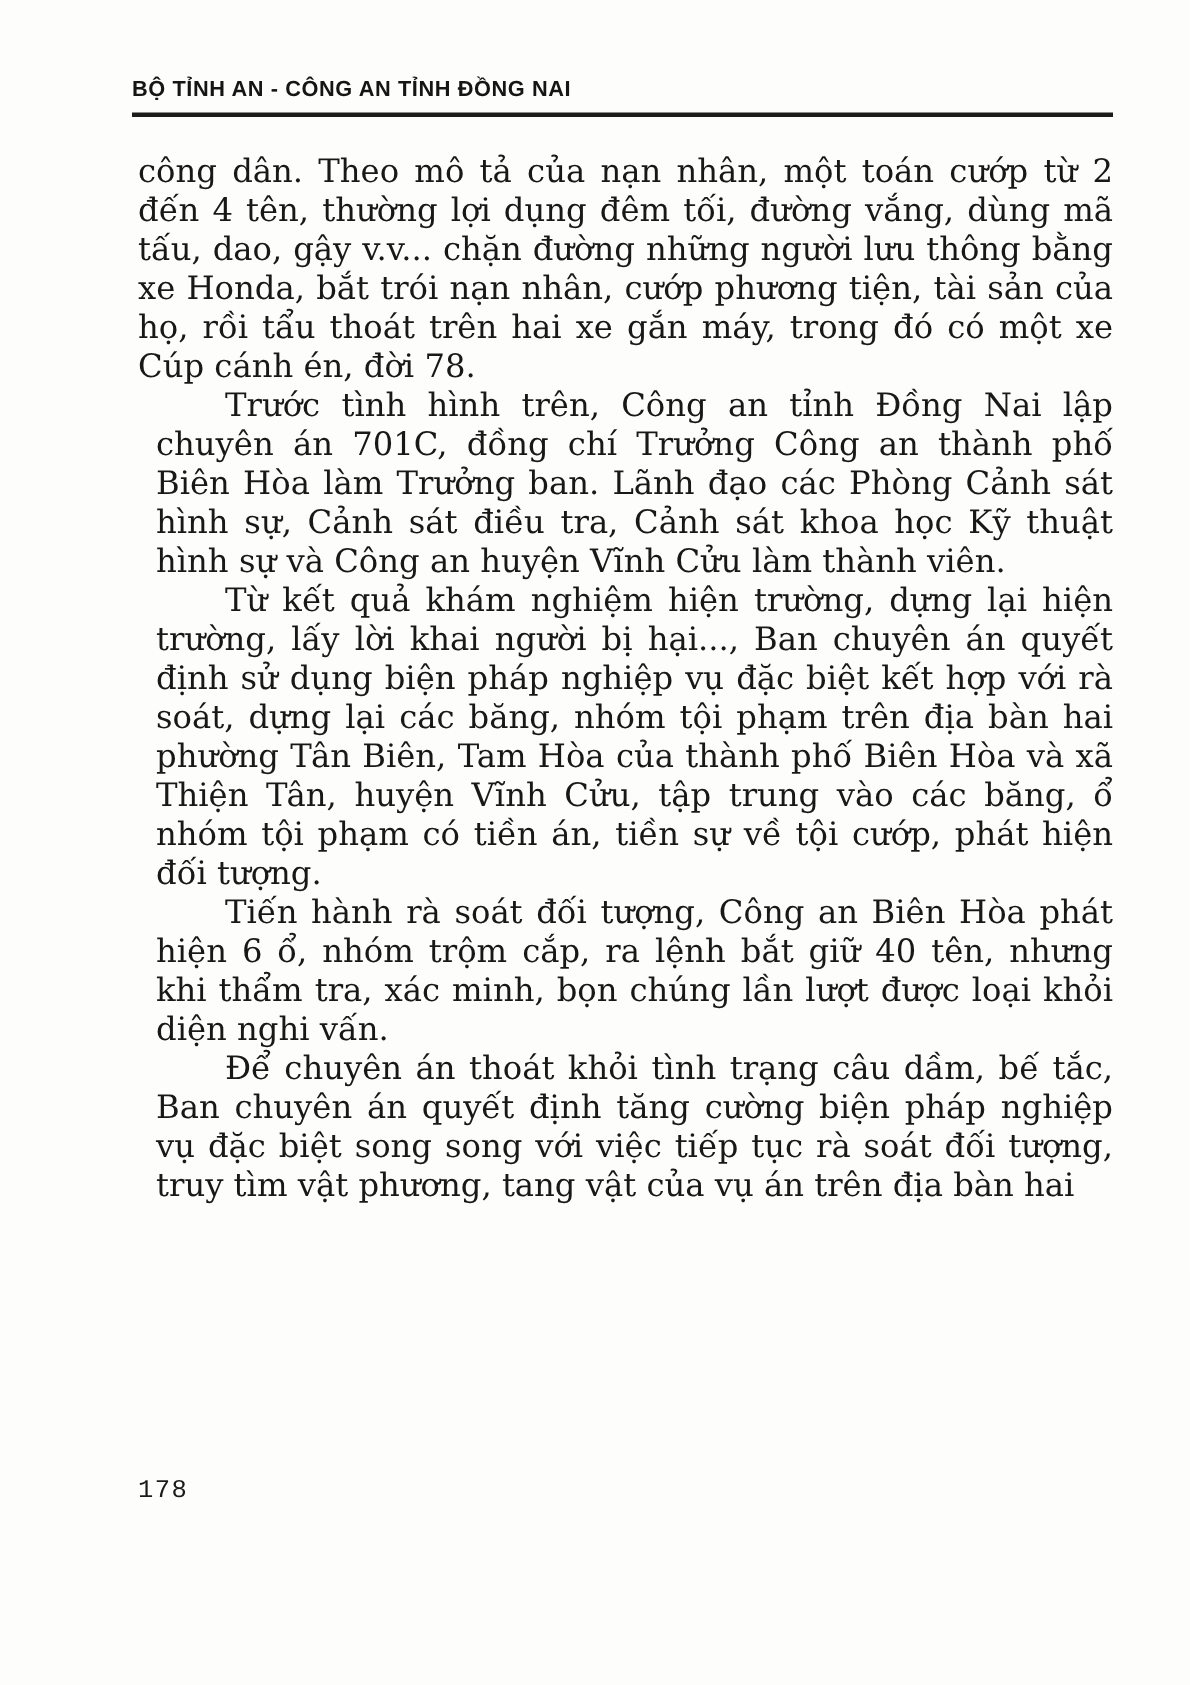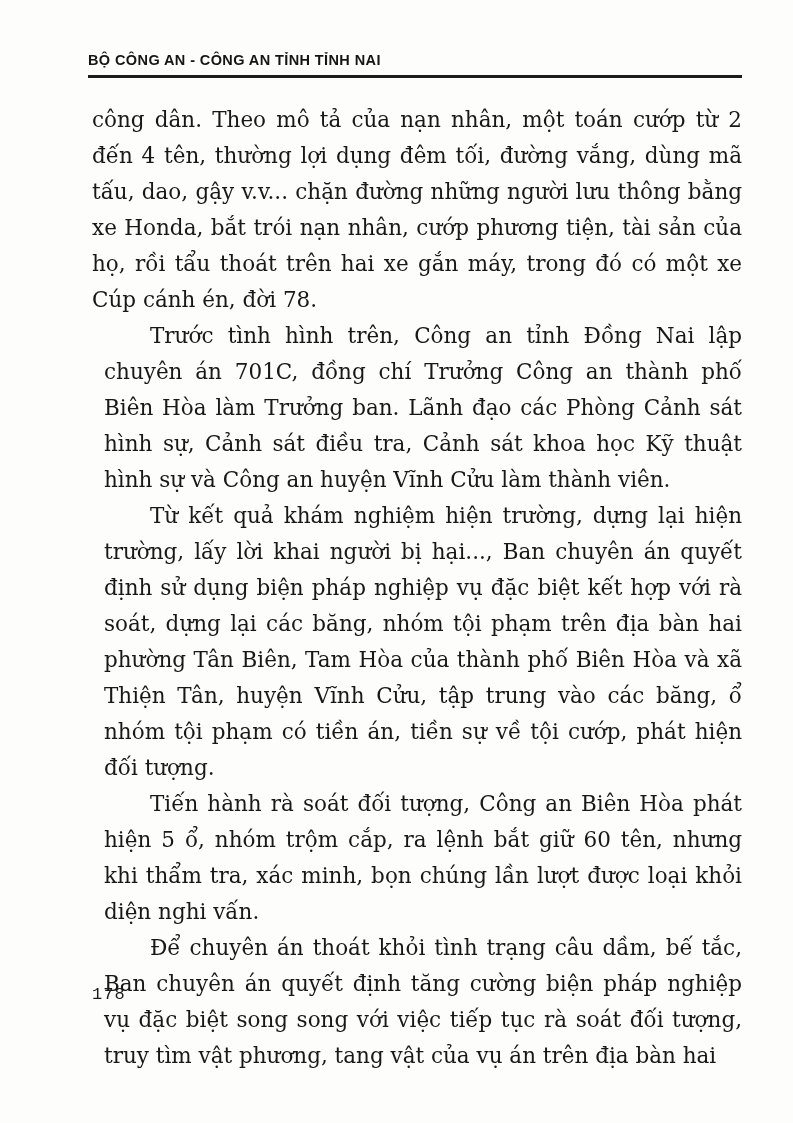--- a/index.html
+++ b/index.html
@@ -36,21 +36,21 @@
     height: 3px;
     background: #1c1c1c;
     border: none;
   }
   .page-body {
     position: absolute;
     left: 92px;
     top: 102px;
     width: 650px;
     font-size: 21.5px;
-    line-height: 36px;
+    line-height: 26px;
     text-align: justify;
     color: #181818;
   }
   .para {
     margin: 0;
     padding: 0;
   }
   .para.indent {
     text-indent: 46px;
     margin-left: 12px;
@@ -64,27 +64,27 @@
     letter-spacing: 1px;
     font-family: Liberation Mono, monospace;
   }
 </style>
 </head>
 <body>
 
 <div class="page">
 
   <div class="running-header">
-    <div class="running-header-text">BỘ CÔNG AN - CÔNG AN TỈNH TỈNH NAI</div>
+    <div class="running-header-text">BỘ TỈNH AN - CÔNG AN TỈNH ĐỒNG NAI</div>
     <div class="header-rule"></div>
   </div>
 
   <div class="page-body">
     <p class="para">công dân. Theo mô tả của nạn nhân, một toán cướp từ 2 đến 4 tên, thường lợi dụng đêm tối, đường vắng, dùng mã tấu, dao, gậy v.v... chặn đường những người lưu thông bằng xe Honda, bắt trói nạn nhân, cướp phương tiện, tài sản của họ, rồi tẩu thoát trên hai xe gắn máy, trong đó có một xe Cúp cánh én, đời 78.</p>
     <p class="para indent">Trước tình hình trên, Công an tỉnh Đồng Nai lập chuyên án 701C, đồng chí Trưởng Công an thành phố Biên Hòa làm Trưởng ban. Lãnh đạo các Phòng Cảnh sát hình sự, Cảnh sát điều tra, Cảnh sát khoa học Kỹ thuật hình sự và Công an huyện Vĩnh Cửu làm thành viên.</p>
     <p class="para indent">Từ kết quả khám nghiệm hiện trường, dựng lại hiện trường, lấy lời khai người bị hại..., Ban chuyên án quyết định sử dụng biện pháp nghiệp vụ đặc biệt kết hợp với rà soát, dựng lại các băng, nhóm tội phạm trên địa bàn hai phường Tân Biên, Tam Hòa của thành phố Biên Hòa và xã Thiện Tân, huyện Vĩnh Cửu, tập trung vào các băng, ổ nhóm tội phạm có tiền án, tiền sự về tội cướp, phát hiện đối tượng.</p>
-    <p class="para indent">Tiến hành rà soát đối tượng, Công an Biên Hòa phát hiện 5 ổ, nhóm trộm cắp, ra lệnh bắt giữ 60 tên, nhưng khi thẩm tra, xác minh, bọn chúng lần lượt được loại khỏi diện nghi vấn.</p>
+    <p class="para indent">Tiến hành rà soát đối tượng, Công an Biên Hòa phát hiện 6 ổ, nhóm trộm cắp, ra lệnh bắt giữ 40 tên, nhưng khi thẩm tra, xác minh, bọn chúng lần lượt được loại khỏi diện nghi vấn.</p>
     <p class="para indent">Để chuyên án thoát khỏi tình trạng câu dầm, bế tắc, Ban chuyên án quyết định tăng cường biện pháp nghiệp vụ đặc biệt song song với việc tiếp tục rà soát đối tượng, truy tìm vật phương, tang vật của vụ án trên địa bàn hai</p>
   </div>
 
   <div class="page-number">178</div>
 
 </div>
 
 </body></html>

